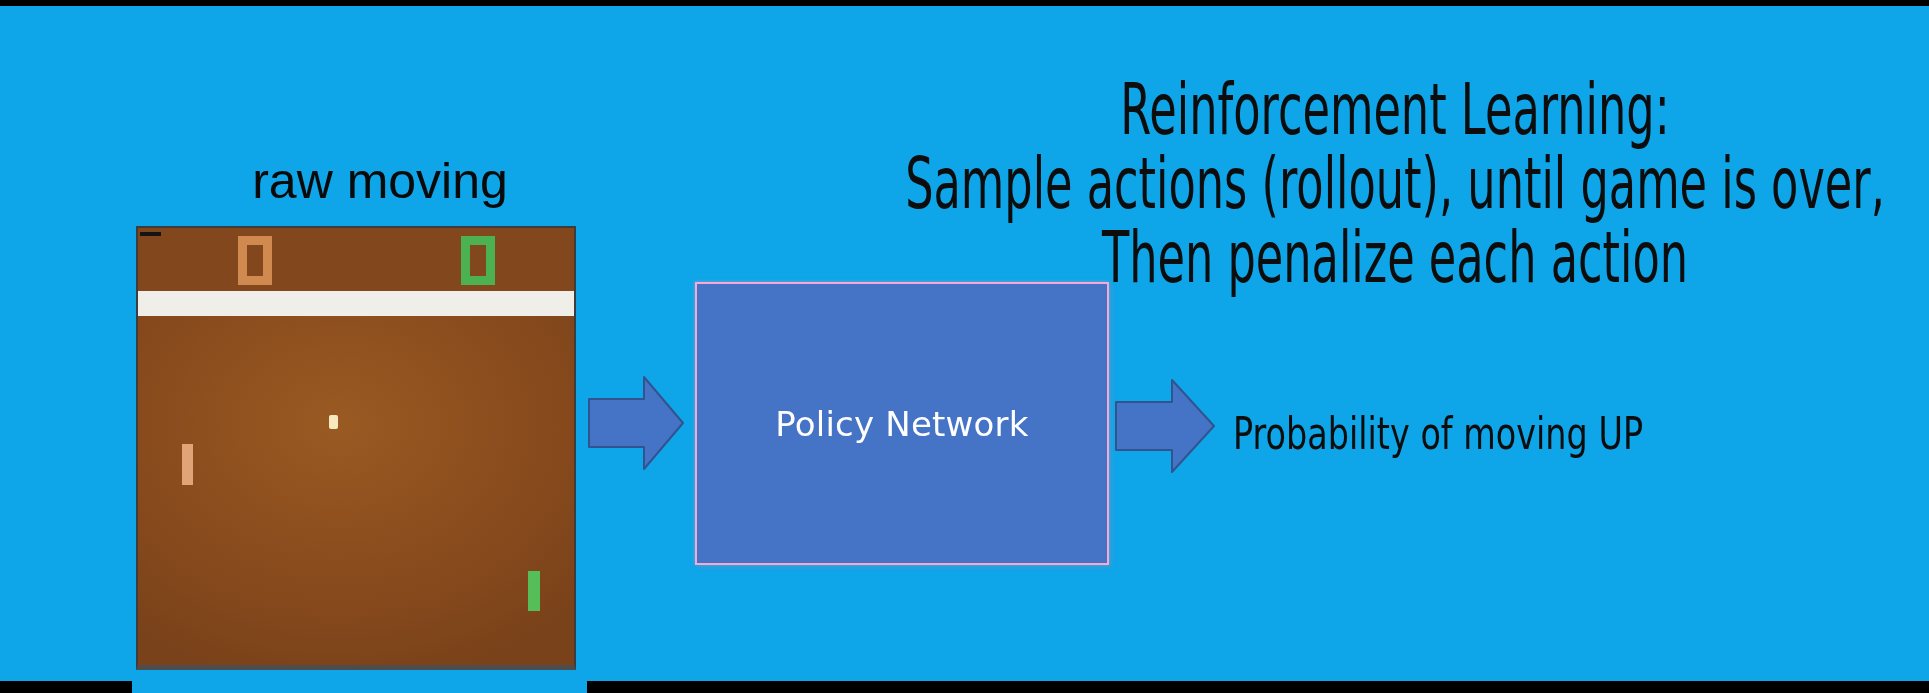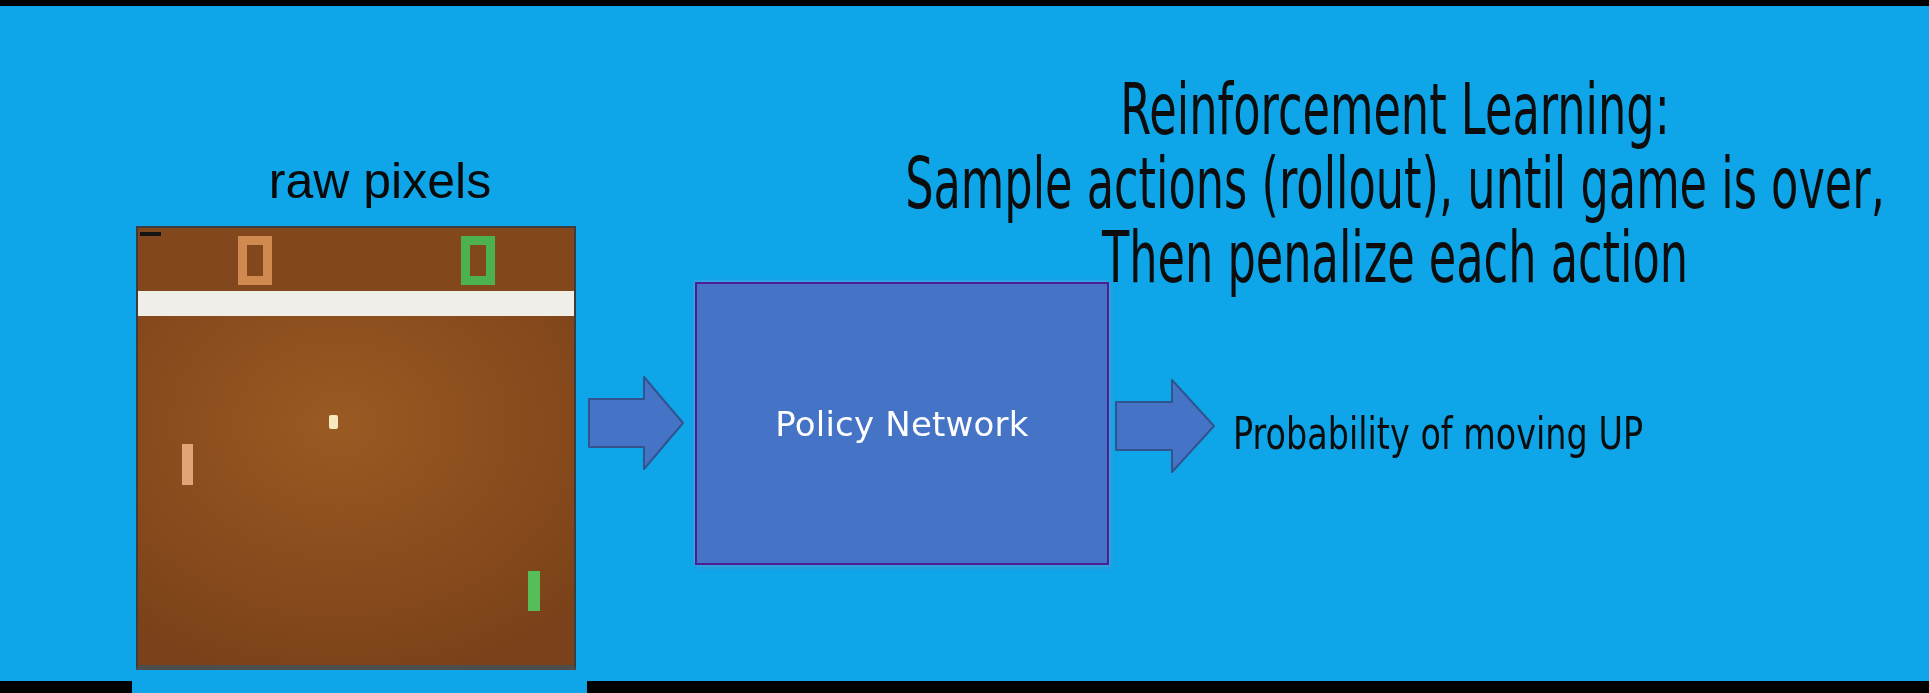--- a/index.html
+++ b/index.html
@@ -49,21 +49,21 @@
   .paddle-l    { left:44px;  top:216px; width:11px; height:41px; background:#e1a476; }
   .paddle-r    { left:390px; top:343px; width:12px; height:40px; background:#55be58; }
 
   
   .arrow-left  { left:588px;  top:374px; }
   .arrow-right { left:1115px; top:378px; }
 
   
   .policy-box {
     left:695px; top:282px; width:414px; height:283px; box-sizing:border-box;
-    background:#4573c6; border:2px solid #4c1d95;
+    background:#4573c6; border:2px solid #f9a8d4;
     box-shadow:2px 2px 5px rgba(130,150,190,0.45), -1px -1px 3px rgba(160,175,215,0.35);
     display:flex; align-items:center; justify-content:center;
   }
   .policy-label { color:#ffffff; font-size:34px; letter-spacing:0.2px; }
 
   
   .prob-label {
     left:1233px; top:408px; font-size:44px; color:#0d0d0d; white-space:nowrap;
     transform:scaleX(0.76); transform-origin:0 50%;
   }
@@ -76,21 +76,21 @@
   <div class="abs bar-top"></div>
   <div class="abs bar-bot-l"></div>
   <div class="abs bar-bot-r"></div>
 
   <div class="abs title">
     <div>Reinforcement Learning:</div>
     <div>Sample actions (rollout), until game is over,</div>
     <div>Then penalize each action</div>
   </div>
 
-  <div class="abs raw-label">raw pixels</div>
+  <div class="abs raw-label">raw moving</div>
 
   <div class="abs game">
     <div class="abs top-zone"></div>
     <div class="abs corner-dash"></div>
     <div class="abs score score-left"></div>
     <div class="abs score score-right"></div>
     <div class="abs white-band"></div>
     <div class="abs ball"></div>
     <div class="abs paddle-l"></div>
     <div class="abs paddle-r"></div>

